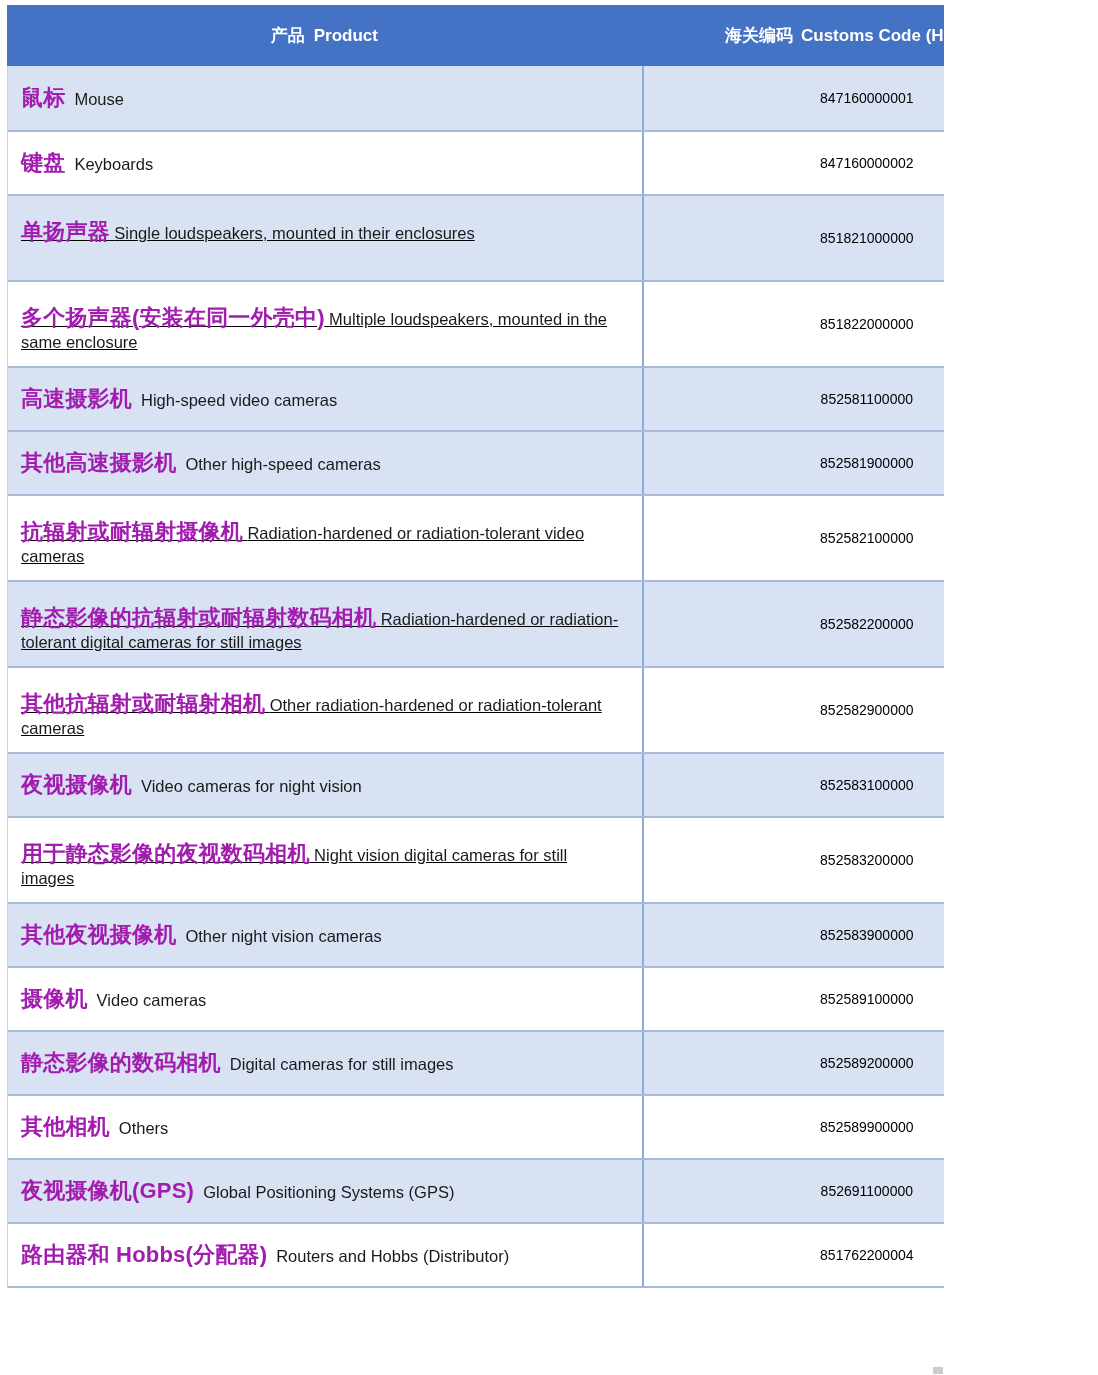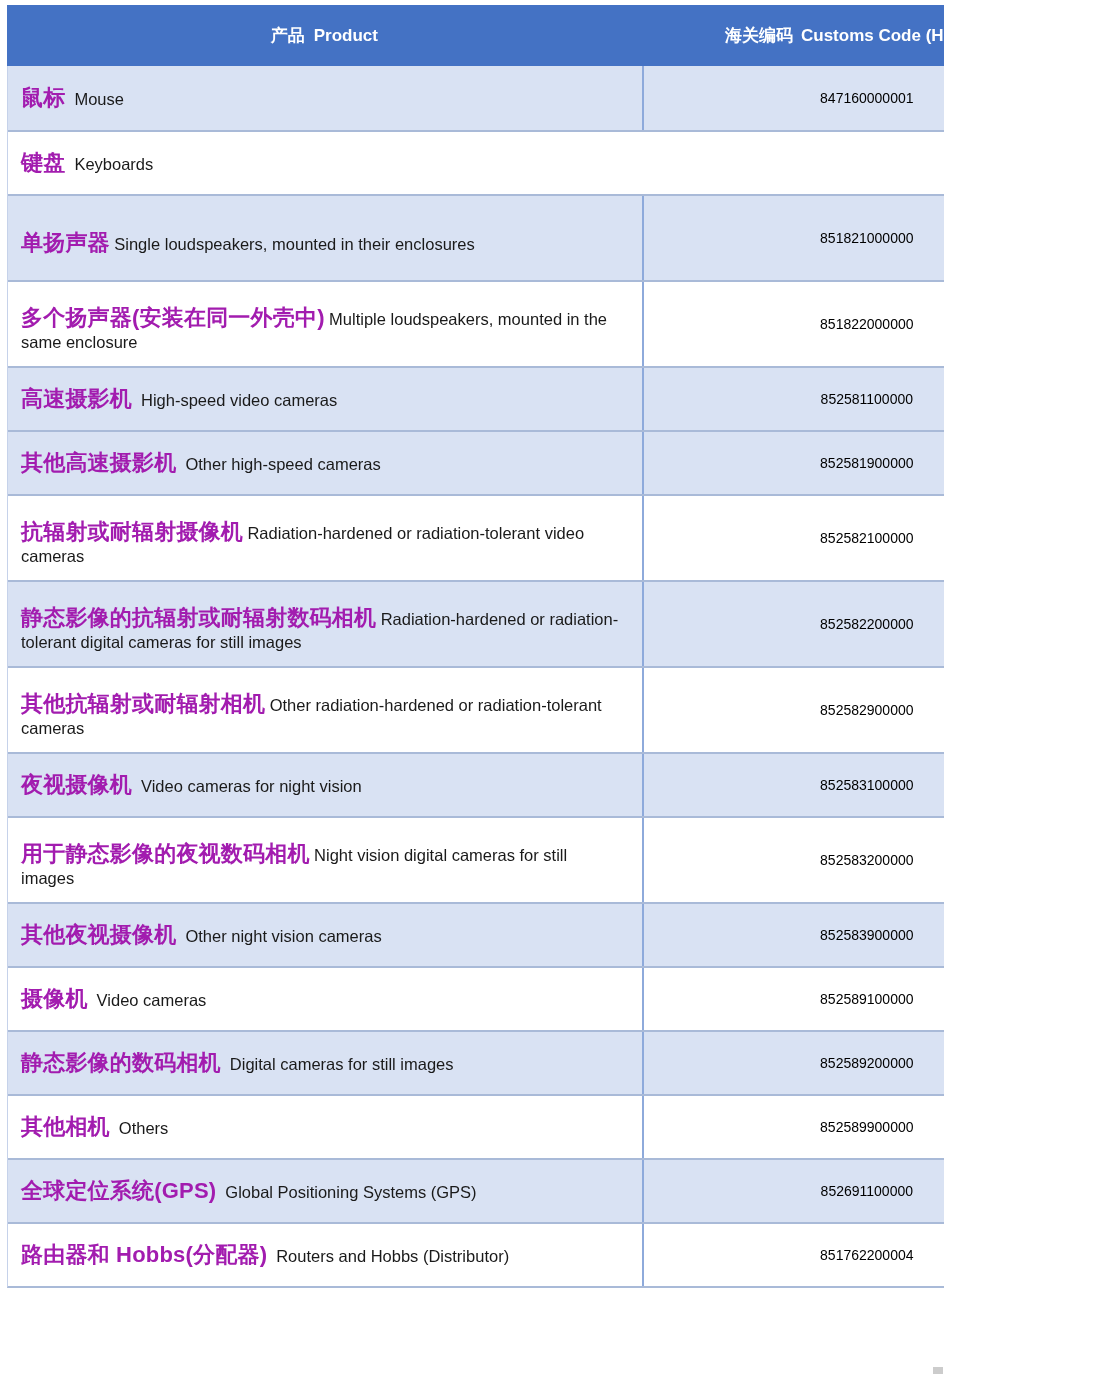--- a/index.html
+++ b/index.html
@@ -75,23 +75,24 @@
     align-items: center;
   }
   .row.inline .inline-wrap {
     display: flex;
     align-items: baseline;
     gap: 9px;
     flex-wrap: wrap;
   }
   .row.stacked .cell-product {
     flex-direction: column;
-    justify-content: center;
+    justify-content: flex-start;
     padding-top: 22px;
     padding-bottom: 13px;
+    text-decoration: underline;
   }
   .zh {
     font-weight: bold;
     font-size: 22px;
     line-height: 1.25;
     color: #a21caf;
     letter-spacing: 0.2px;
   }
   .en {
     font-weight: normal;
@@ -146,20 +147,23 @@
       <span>847160000001</span>
     </div>
   </div>
         <div class="row inline">
     <div class="cell-product">
       <span class="inline-wrap">
         <span class="zh">键盘</span>
         <span class="en">Keyboards</span>
       </span>
     </div>
+    <div class="cell-code">
+      <span>847160000002</span>
+    </div>
   </div>
         <div class="row stacked shaded">
     <div class="cell-product">
       <span class="inline-wrap">
         <span class="zh">单扬声器</span>
         <span class="en">Single loudspeakers, mounted in their enclosures</span>
       </span>
     </div>
     <div class="cell-code">
       <span>851821000000</span>
@@ -293,21 +297,21 @@
         <span class="en">Others</span>
       </span>
     </div>
     <div class="cell-code">
       <span>852589900000</span>
     </div>
   </div>
         <div class="row inline shaded">
     <div class="cell-product">
       <span class="inline-wrap">
-        <span class="zh">全球定位系统(GPS)</span>
+        <span class="zh">夜视摄像机(GPS)</span>
         <span class="en">Global Positioning Systems (GPS)</span>
       </span>
     </div>
     <div class="cell-code">
       <span>852691100000</span>
     </div>
   </div>
         <div class="row inline">
     <div class="cell-product">
       <span class="inline-wrap">

